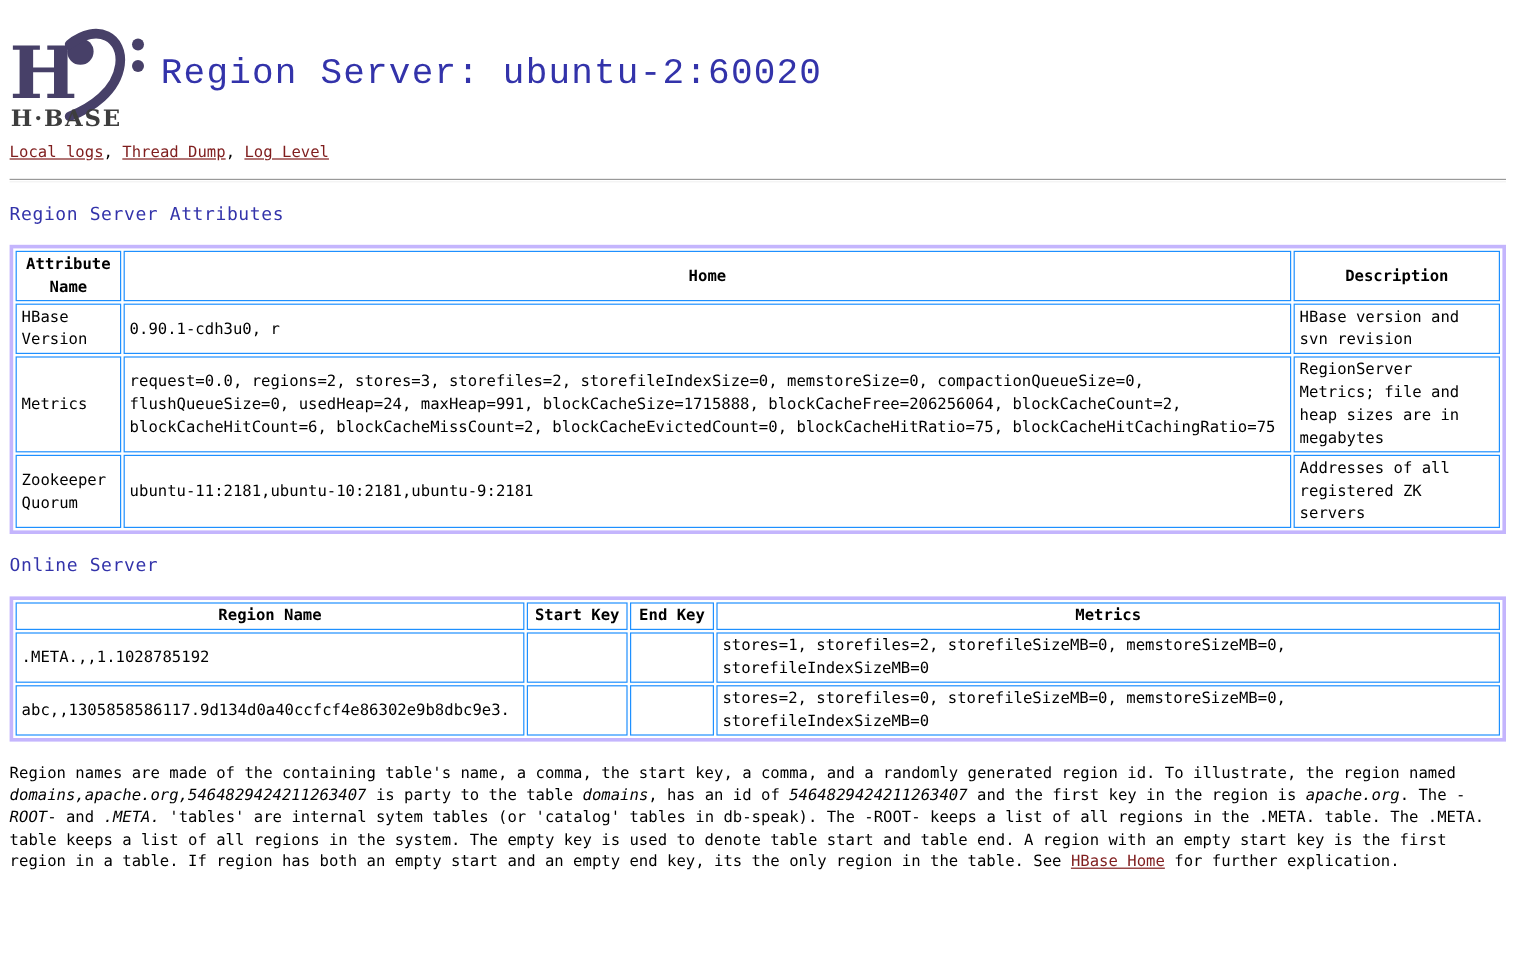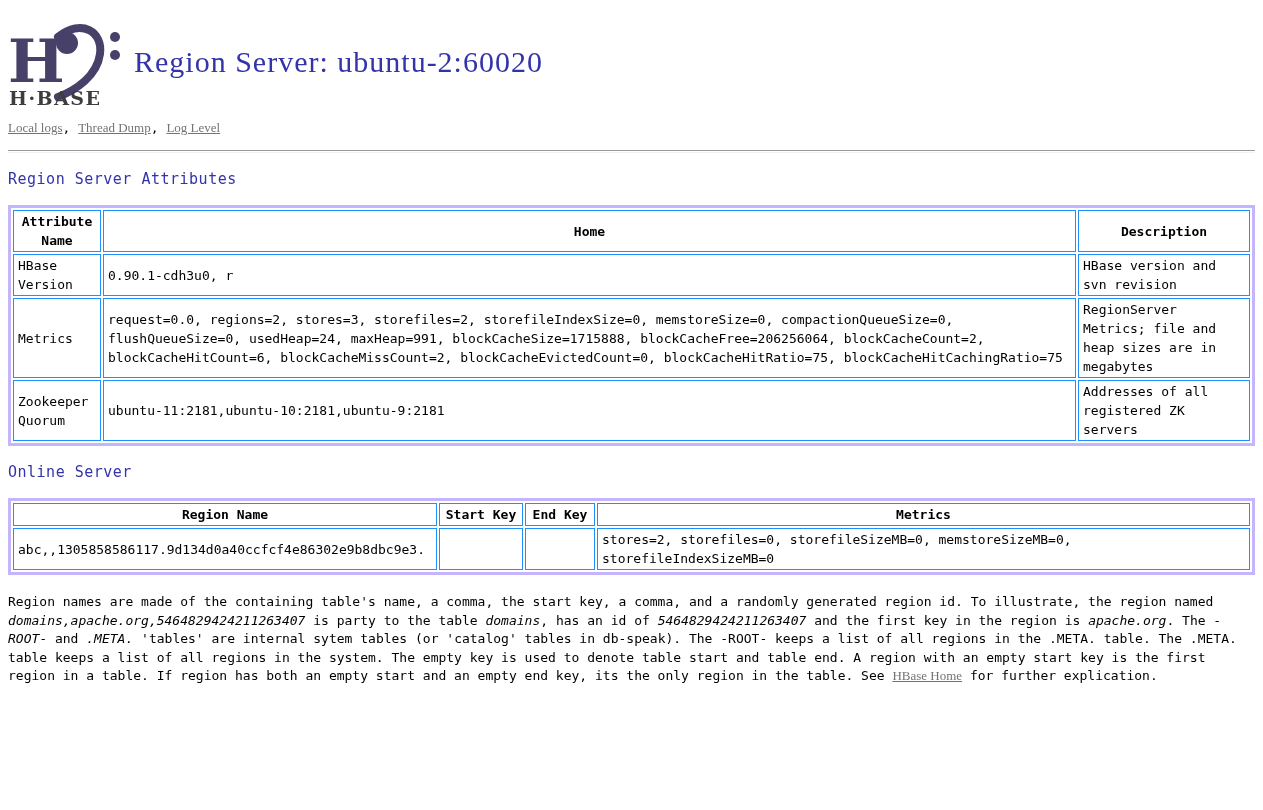--- a/index.html
+++ b/index.html
@@ -12,30 +12,30 @@
     font-family: "DejaVu Sans Mono", "Liberation Mono", monospace;
     font-size: 13px;
   }
 
   
   .header { display: flex; align-items: center; margin-top: 8px; }
   .logo { display: block; text-decoration: none; }
   .logo svg { display: block; }
   h1.page-title {
     margin: 0 0 0 8px;
-    font-family: Liberation Serif, serif;
+    font-family: Liberation Mono, monospace;
     font-weight: normal;
     font-size: 30px;
     color: #3333aa;
     letter-spacing: 1px;
     white-space: nowrap;
   }
 
   .navlinks { margin-top: 12px; font-size: 13px; }
-  a.navlink, a.footer-link { color: #737373; text-decoration: underline; cursor: pointer; font-family: Liberation Serif, serif; }
+  a.navlink, a.footer-link { color: #7f1d1d; text-decoration: underline; cursor: pointer; }
   .navsep { color: #000000; }
 
   hr.divider {
     margin: 14px 0 0 0;
     border: 0;
     height: 3px;
     border-top: 1px solid #999999;
     border-bottom: 1px solid #f2f2f2;
     background: transparent;
   }
@@ -149,20 +149,26 @@
   <thead>
     <tr>
       <th>Region Name</th>
       <th>Start Key</th>
       <th>End Key</th>
       <th>Metrics</th>
     </tr>
   </thead>
   <tbody>
     <tr>
+      <td>.META.,,1.1028785192</td>
+      <td></td>
+      <td></td>
+      <td>stores=1, storefiles=2, storefileSizeMB=0, memstoreSizeMB=0, storefileIndexSizeMB=0</td>
+    </tr>
+    <tr>
       <td>abc,,1305858586117.9d134d0a40ccfcf4e86302e9b8dbc9e3.</td>
       <td></td>
       <td></td>
       <td>stores=2, storefiles=0, storefileSizeMB=0, memstoreSizeMB=0, storefileIndexSizeMB=0</td>
     </tr>
   </tbody>
 </table>
 
 <p class="footer-par" id="footer-par"><span>Region names are made of the containing table's name, a comma, the start key, a comma, and a randomly generated region id. To illustrate, the region named </span><em>domains,apache.org,5464829424211263407</em><span> is party to the table </span><em>domains</em><span>, has an id of </span><em>5464829424211263407</em><span> and the first key in the region is </span><em>apache.org</em><span>. The -</span><em>ROOT</em><span>- and </span><em>.META.</em><span> 'tables' are internal sytem tables (or 'catalog' tables in db-speak). The -ROOT- keeps a list of all regions in the .META. table. The .META. table keeps a list of all regions in the system. The empty key is used to denote table start and table end. A region with an empty start key is the first region in a table. If region has both an empty start and an empty end key, its the only region in the table. See </span><a class="footer-link">HBase Home</a><span> for further explication.</span></p>
 

